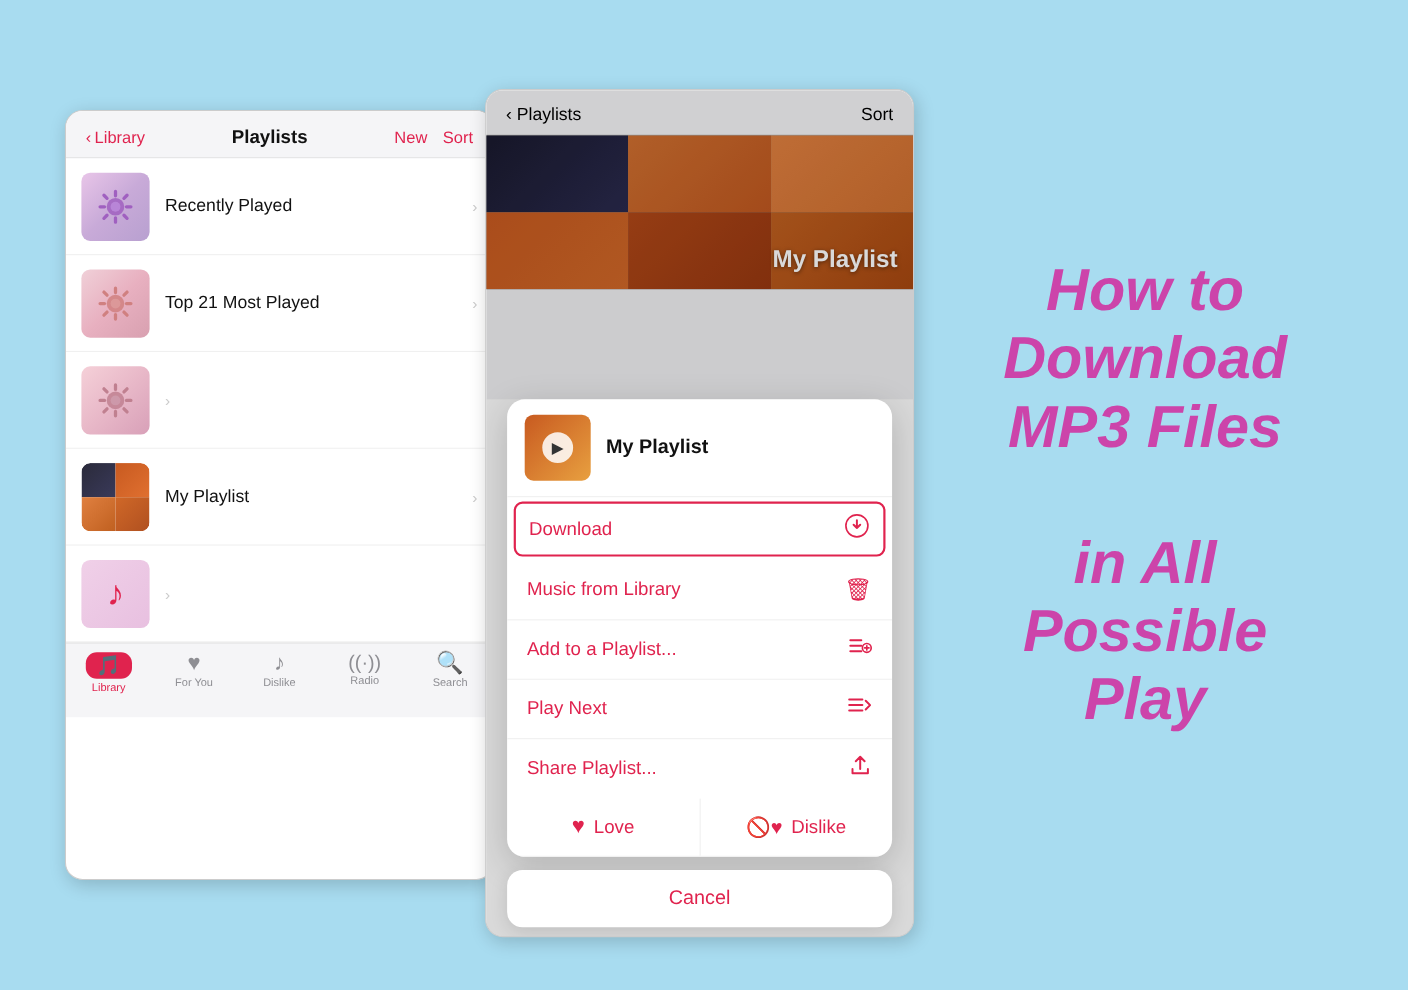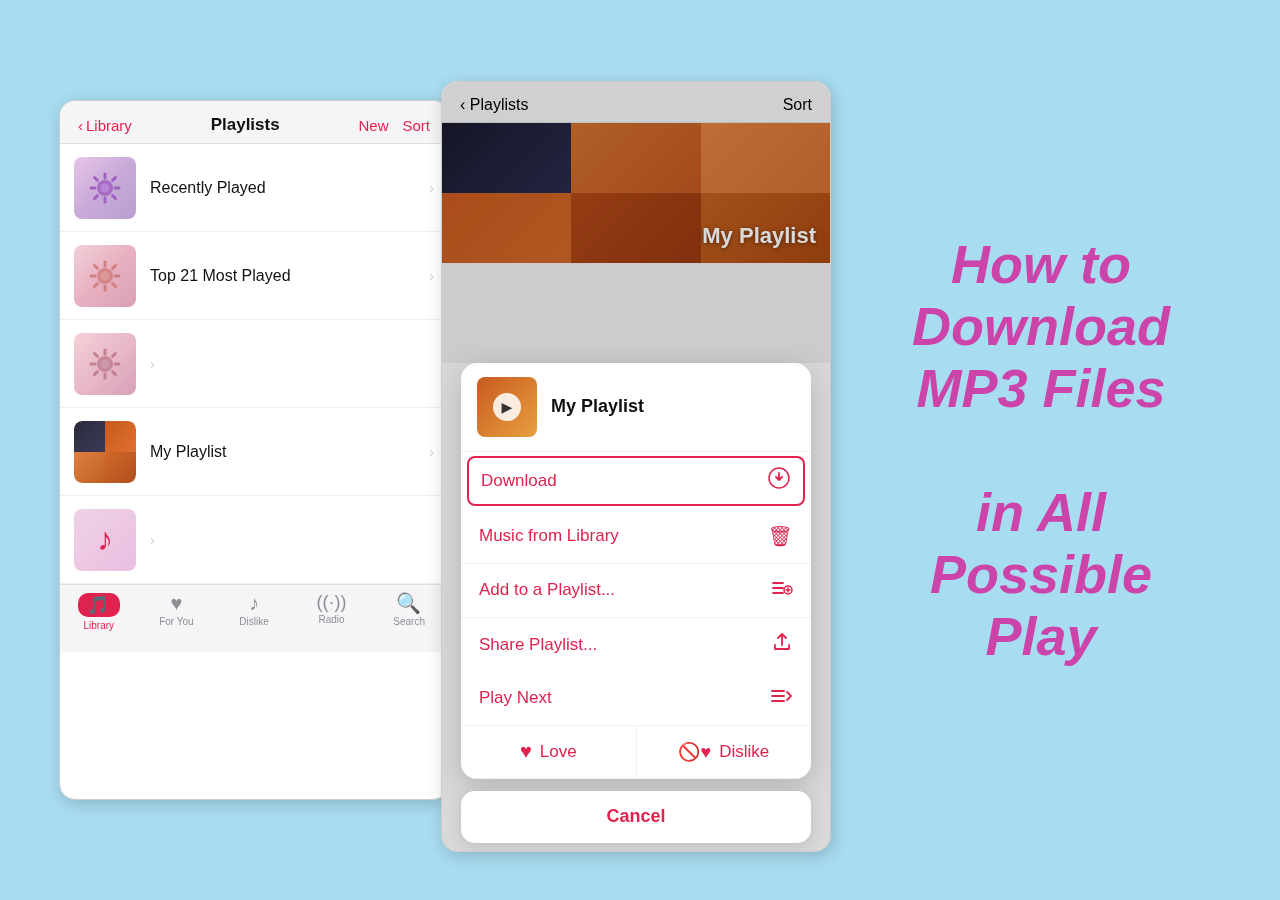--- a/index.html
+++ b/index.html
@@ -332,21 +332,21 @@
     .cancel-btn {
       width: 100%;
       background: #fff;
       border-radius: 14px;
       height: 52px;
       display: flex;
       align-items: center;
       justify-content: center;
       font-size: 18px;
       color: #e0234e;
-      font-weight: 700;
+      font-weight: 400;
       box-shadow: 0 4px 16px rgba(0,0,0,0.12);
     }
     
     .text-side {
       width: 420px;
       padding: 20px 30px;
       display: flex;
       flex-direction: column;
       align-items: center;
       justify-content: center;
@@ -531,38 +531,38 @@
                 <line x1="4" y1="7" x2="14" y2="7" stroke="#e0234e" stroke-width="1.8" stroke-linecap="round"></line>
                 <line x1="4" y1="12" x2="14" y2="12" stroke="#e0234e" stroke-width="1.8" stroke-linecap="round"></line>
                 <line x1="4" y1="17" x2="14" y2="17" stroke="#e0234e" stroke-width="1.8" stroke-linecap="round"></line>
                 <circle cx="19" cy="14" r="4" stroke="#e0234e" stroke-width="1.5"></circle>
                 <line x1="19" y1="12" x2="19" y2="16" stroke="#e0234e" stroke-width="1.5" stroke-linecap="round"></line>
                 <line x1="17" y1="14" x2="21" y2="14" stroke="#e0234e" stroke-width="1.5" stroke-linecap="round"></line>
               </svg>
             </span>
           </div>
 
-          <div class="menu-item" style="border-bottom:none;">
-            <span class="menu-item-label">Share Playlist...</span>
-            <span class="menu-item-icon">
-              <svg width="22" height="22" viewBox="0 0 22 22" fill="none">
-                <path d="M11 3v11M7 7l4-4 4 4" stroke="#e0234e" stroke-width="1.8" stroke-linecap="round" stroke-linejoin="round"></path>
-                <path d="M4 14v4h14v-4" stroke="#e0234e" stroke-width="1.8" stroke-linecap="round" stroke-linejoin="round"></path>
-              </svg>
-            </span>
-          </div>
-
           <div class="menu-item">
             <span class="menu-item-label">Play Next</span>
             <span class="menu-item-icon">
               <svg width="24" height="24" viewBox="0 0 24 24" fill="none">
                 <line x1="3" y1="7" x2="15" y2="7" stroke="#e0234e" stroke-width="1.8" stroke-linecap="round"></line>
                 <line x1="3" y1="12" x2="15" y2="12" stroke="#e0234e" stroke-width="1.8" stroke-linecap="round"></line>
                 <line x1="3" y1="17" x2="15" y2="17" stroke="#e0234e" stroke-width="1.8" stroke-linecap="round"></line>
                 <path d="M18 8l4 4-4 4" stroke="#e0234e" stroke-width="1.8" stroke-linecap="round" stroke-linejoin="round"></path>
+              </svg>
+            </span>
+          </div>
+
+          <div class="menu-item" style="border-bottom:none;">
+            <span class="menu-item-label">Share Playlist...</span>
+            <span class="menu-item-icon">
+              <svg width="22" height="22" viewBox="0 0 22 22" fill="none">
+                <path d="M11 3v11M7 7l4-4 4 4" stroke="#e0234e" stroke-width="1.8" stroke-linecap="round" stroke-linejoin="round"></path>
+                <path d="M4 14v4h14v-4" stroke="#e0234e" stroke-width="1.8" stroke-linecap="round" stroke-linejoin="round"></path>
               </svg>
             </span>
           </div>
 
           <div class="menu-love-row">
             <div class="menu-love-btn">
               <span style="font-size:20px;color:#e0234e;">♥</span>
               <span>Love</span>
             </div>
             <div class="menu-love-btn">

